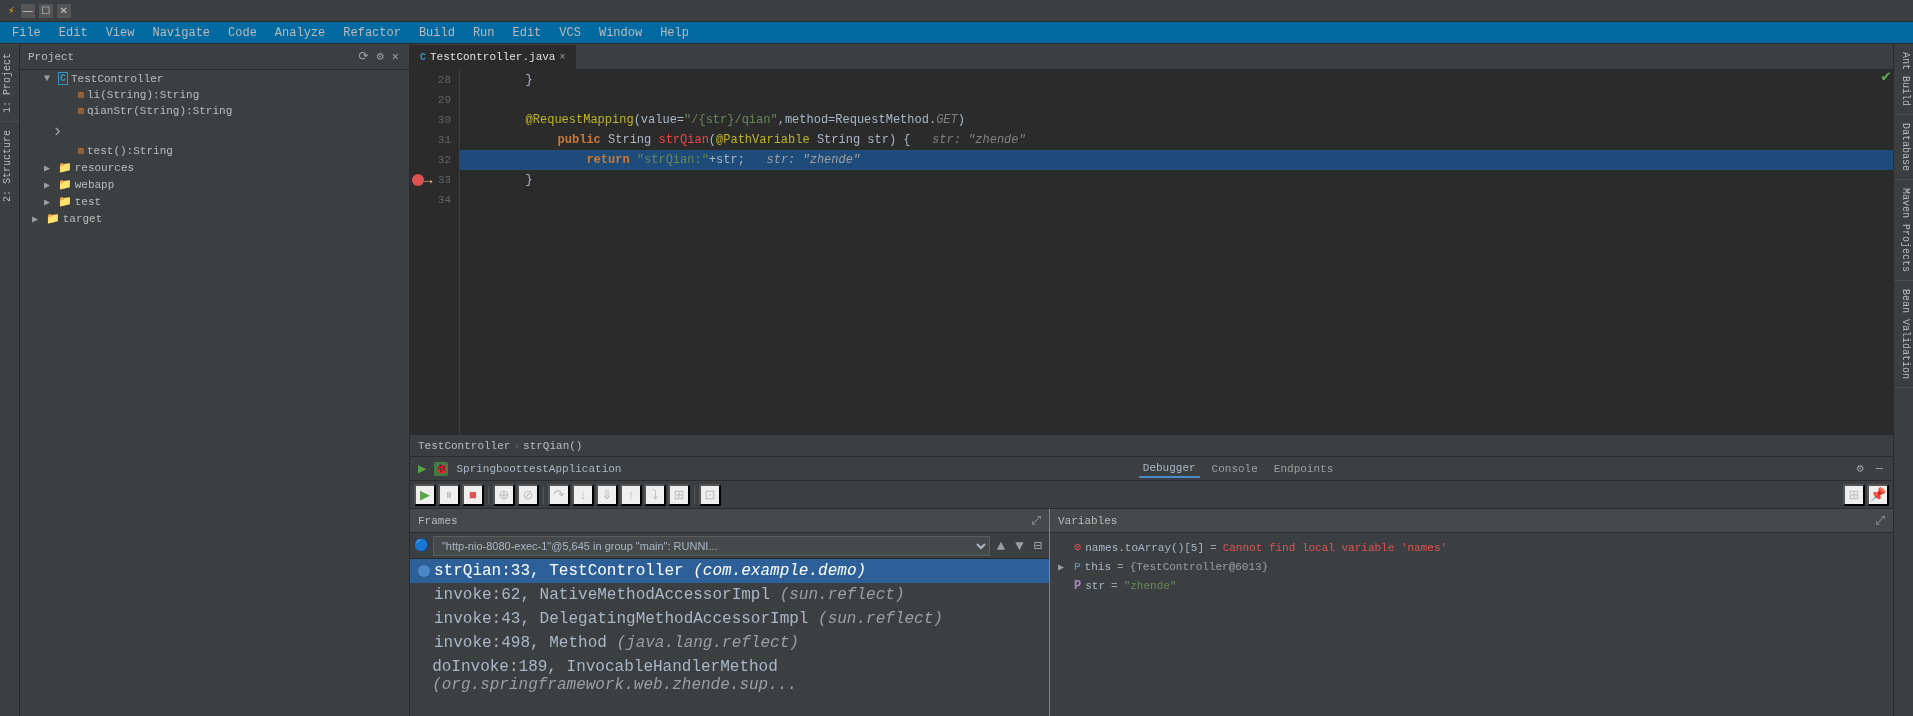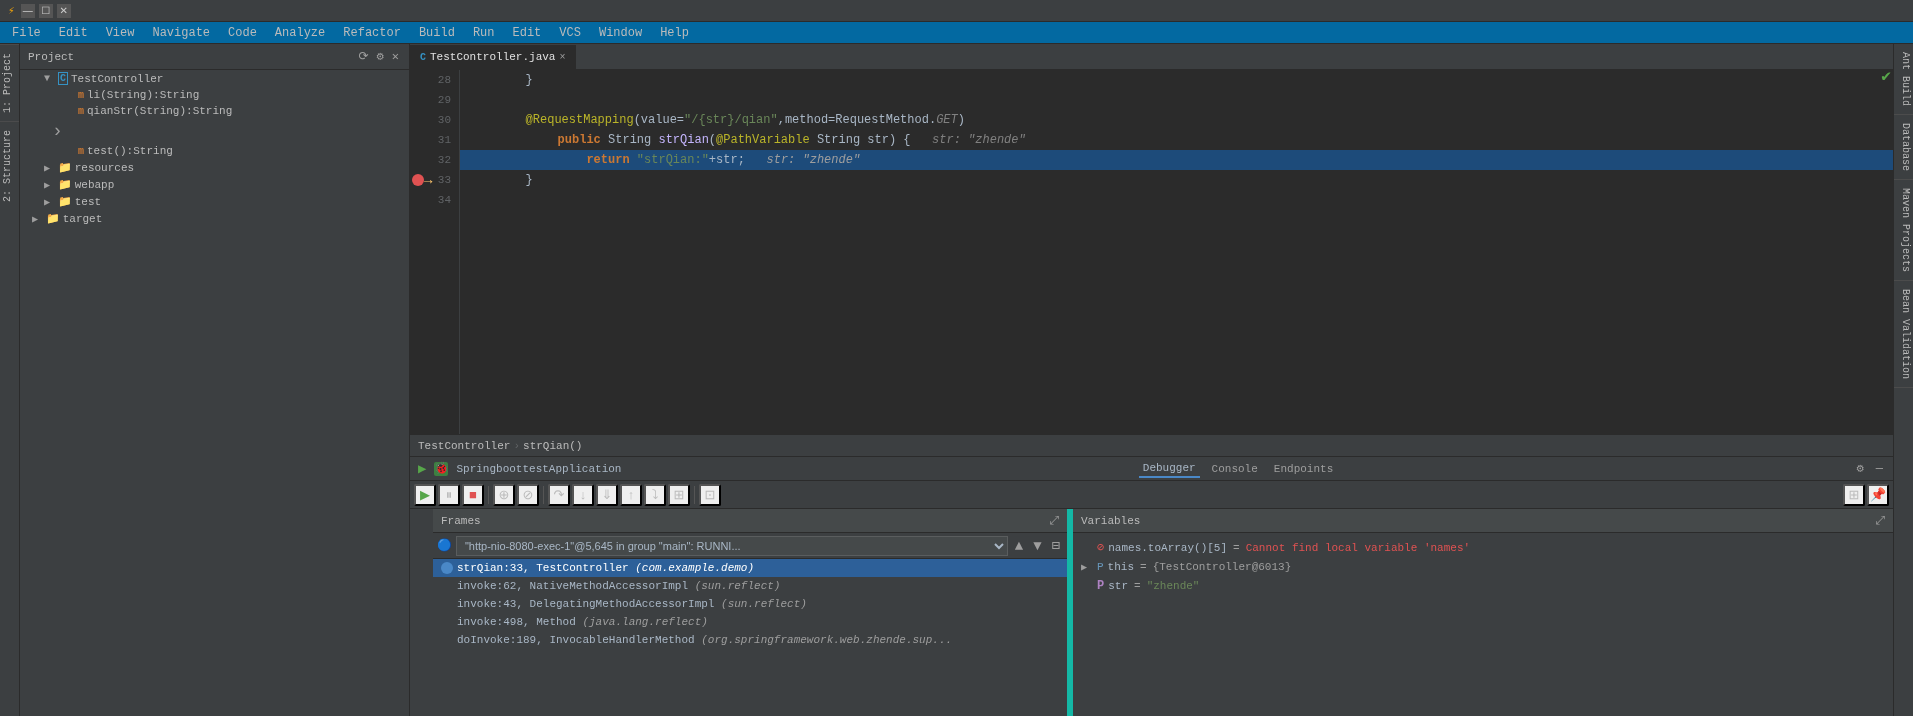--- a/index.html
+++ b/index.html
@@ -194,21 +194,21 @@
       padding-left: 8px;
       font-size: 12px;
       white-space: pre;
     }
     .code-line.highlighted { background: #1d4b7a; }
 
     
     .kw { color: #cc7832; font-weight: bold; margin-left: 32px; }
     .ann { color: #bbb529; }
     .str { color: #6a8759; }
-    .fn { color: #c4b5fd; }
+    .fn { color: #ef4444; }
     .comment-hint { color: #808080; font-style: italic; }
     .param-hint { color: #808080; font-style: italic; }
 
     
     #breadcrumb {
       background: #3c3f41;
       height: 22px;
       display: flex;
       align-items: center;
       padding: 0 8px;
@@ -272,24 +272,23 @@
 
     #debug-main {
       flex: 1;
       display: flex;
       overflow: hidden;
     }
 
     
     #frames-panel {
       width: 640px;
-      border-right: 6px solid #14b8a6;
-      display: flex;
-      flex-direction: column;
-      margin-left: 23px;
+      border-right: 1px solid #14b8a6;
+      display: flex;
+      flex-direction: column;
     }
     #frames-header {
       height: 24px;
       background: #45494a;
       display: flex;
       align-items: center;
       padding: 0 8px;
       border-bottom: 1px solid #2b2b2b;
     }
     .panel-title { color: #bbbbbb; font-size: 11px; flex: 1; }
@@ -316,21 +315,21 @@
     }
     .thread-nav { color: #9e9e9e; font-size: 14px; cursor: pointer; padding: 1px 3px; }
 
     #frames-list {
       flex: 1;
       overflow-y: auto;
       background: #3c3f41;
     }
     .frame-item {
       padding: 3px 8px;
-      font-size: 11px;
+      font-size: 16px;
       cursor: pointer;
       color: #a9b7c6;
       display: flex;
       align-items: center;
       gap: 4px;
     }
     .frame-item.selected { background: #2d6099; color: #fff; }
     .frame-italic { font-style: italic; color: #9e9e9e; }
 
     

